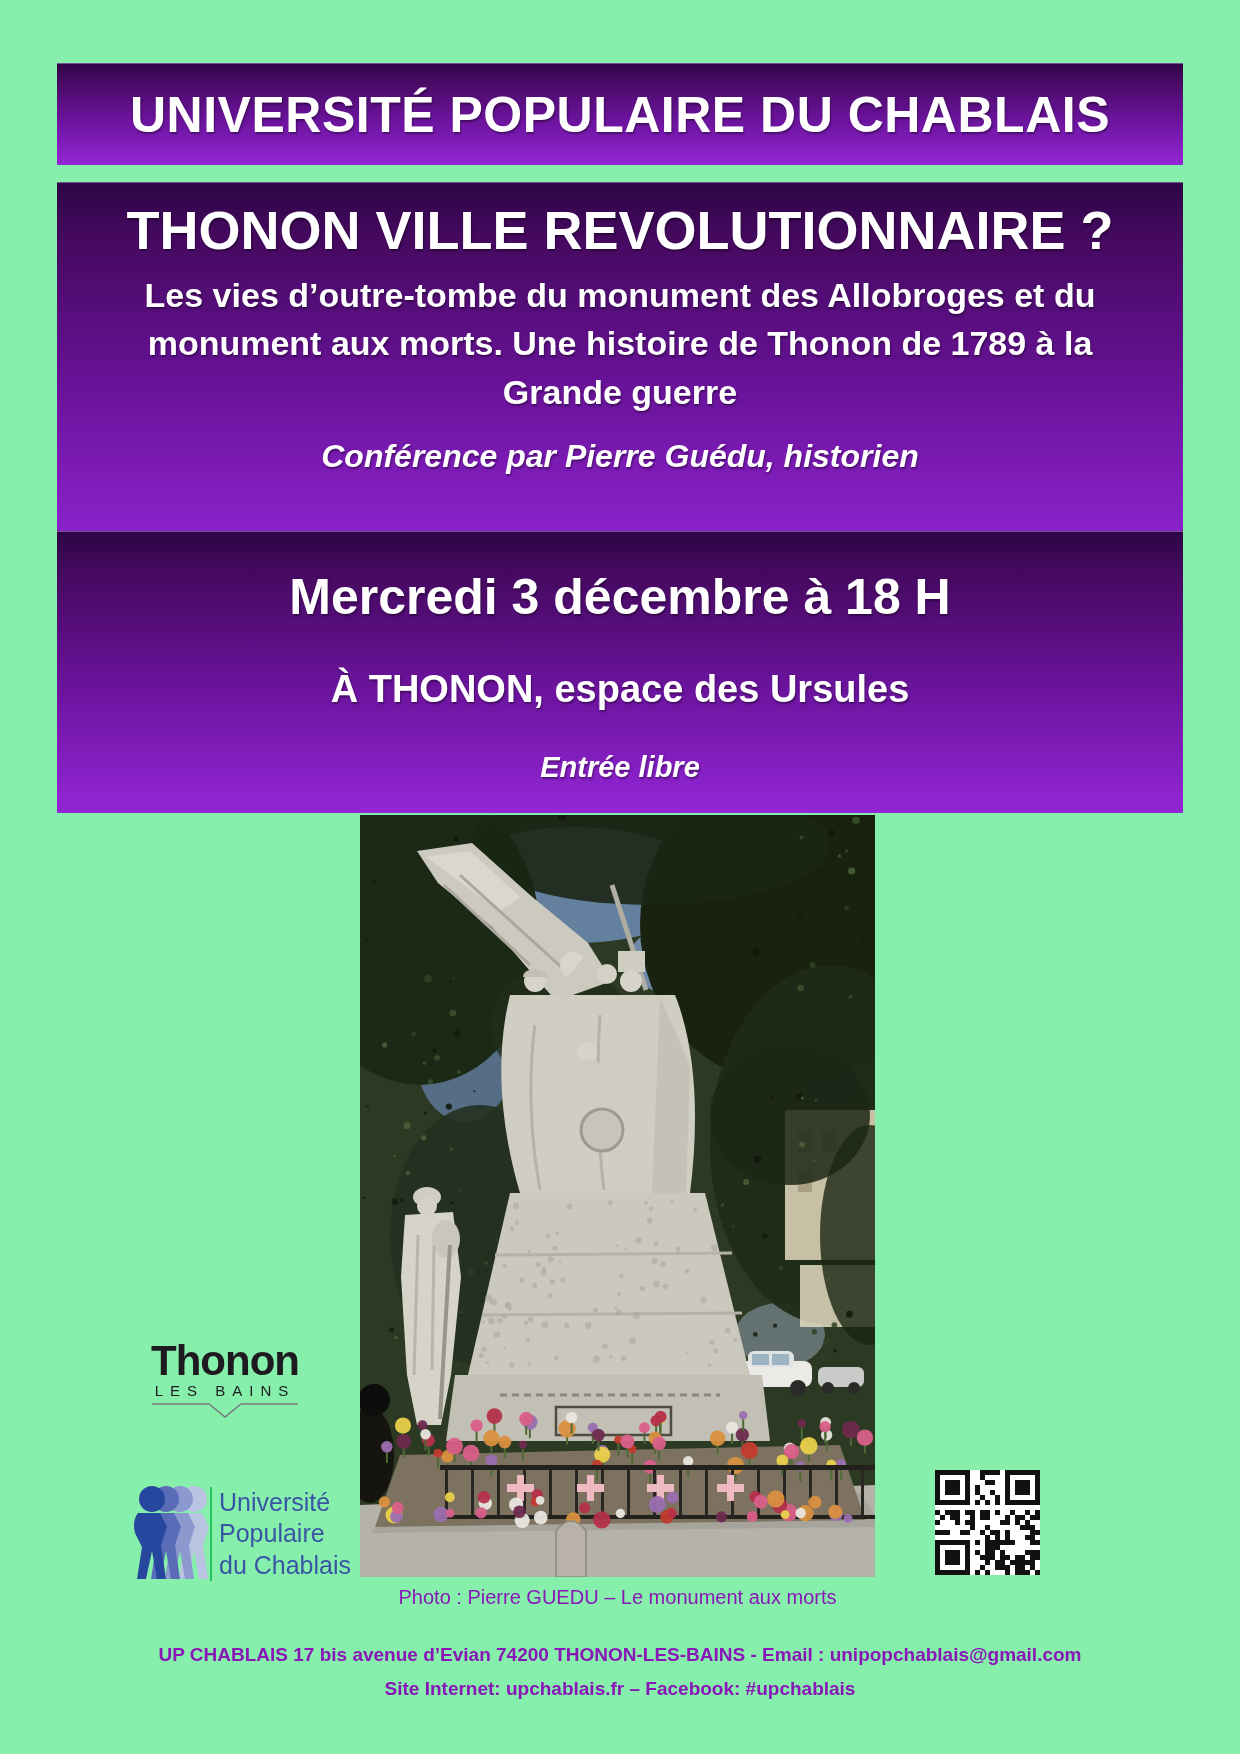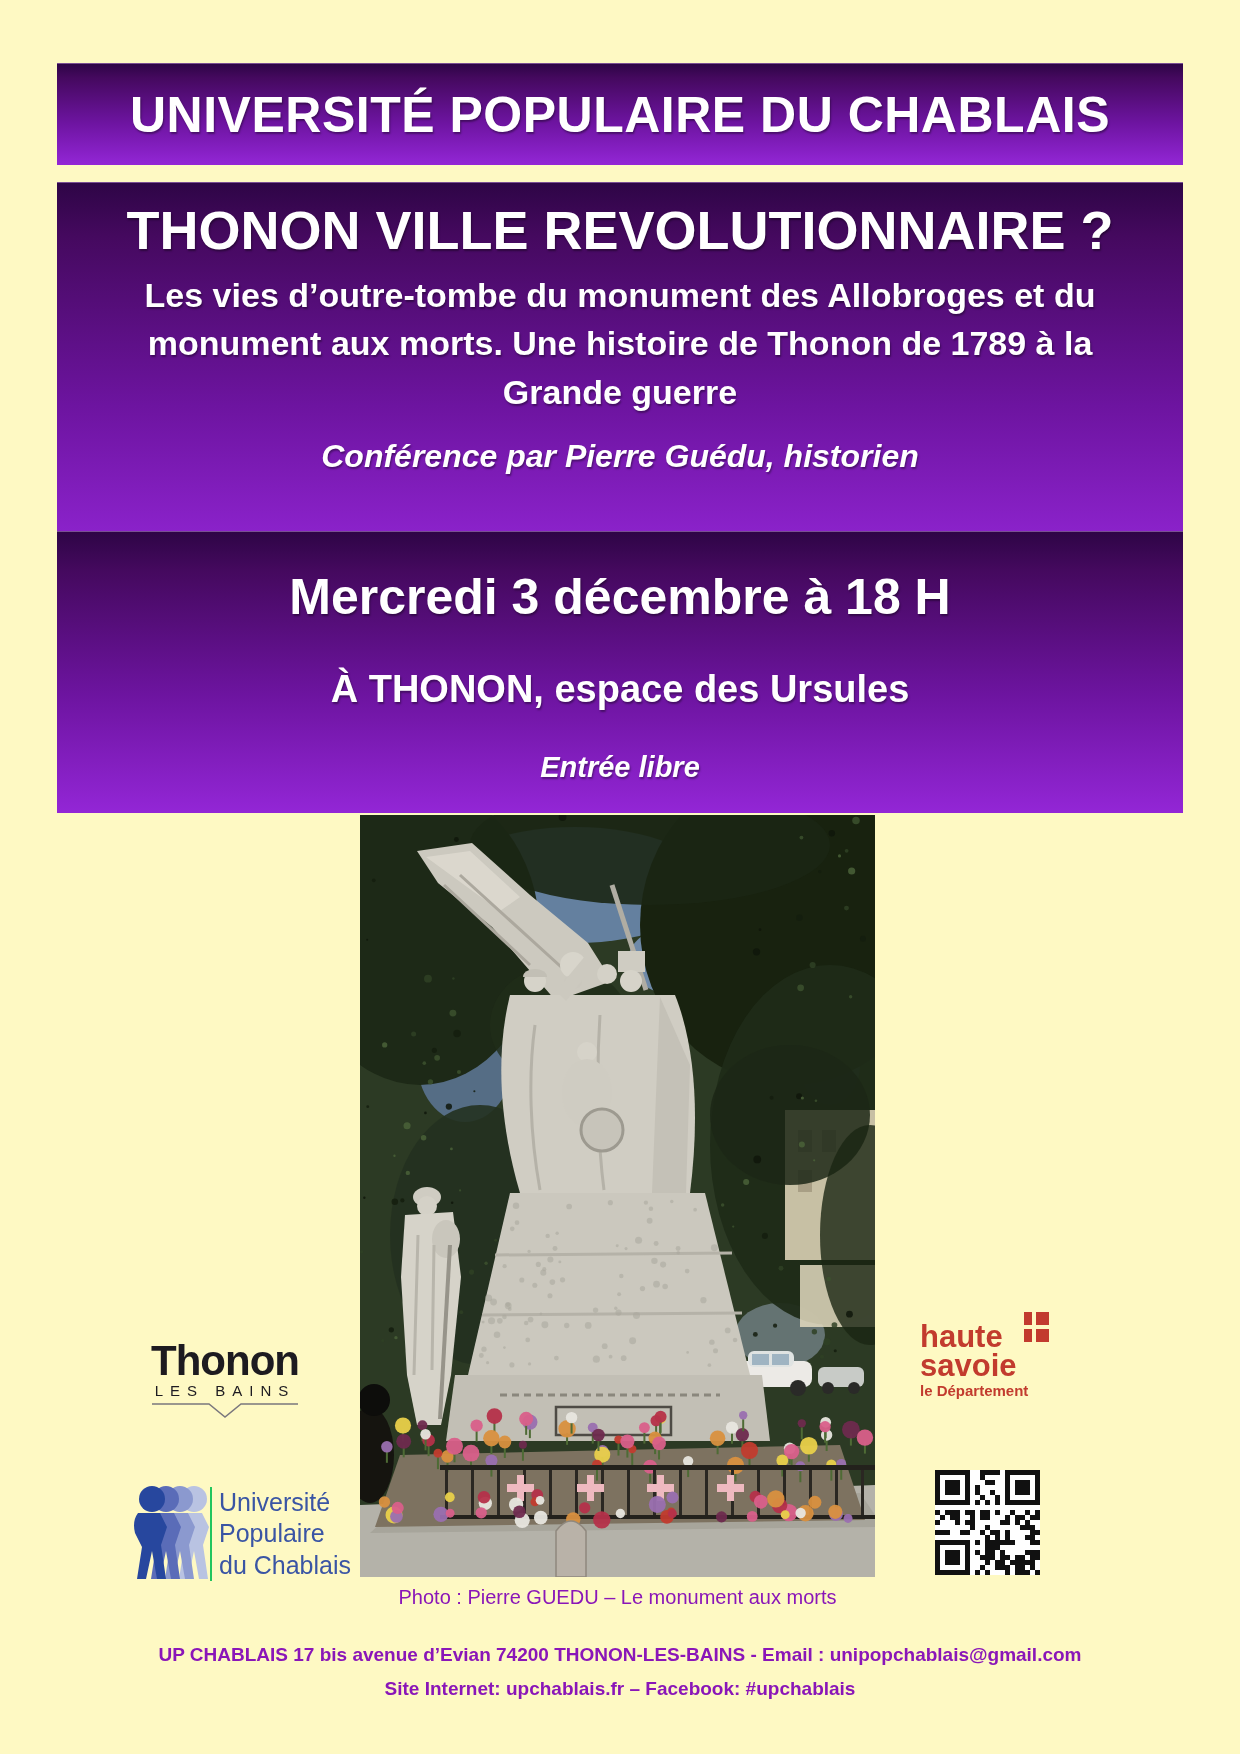--- a/index.html
+++ b/index.html
@@ -1,17 +1,17 @@
 <!DOCTYPE html>
 <html><head>
 <meta charset="utf-8">
 <style>
   html,body{margin:0;padding:0;background:#ffffff;}
   .page{
-    position:relative;width:1240px;height:1754px;background:#fef9c3;
+    position:relative;width:1240px;height:1754px;background:#86efac;
     font-family:"Liberation Sans",sans-serif;overflow:hidden;outline:1px solid #dcdcdc;
   }
   
   .band{
     position:absolute;left:57px;width:1126px;box-sizing:border-box;
     background:linear-gradient(180deg,#2e0546 0%,#45095f 14%,#6d14a0 58%,#9326d6 100%);
     color:#ffffff;text-align:center;
     border-top:1px solid #7a4f93;
   }
   .band *{text-shadow:1px 2px 2px rgba(0,0,0,.38);}
@@ -595,33 +595,20 @@
   <div class="caption">Photo : Pierre GUEDU – Le monument aux morts</div>
 
   <div class="logo-thonon">
     <div class="t1">Thonon</div>
     <div class="t2">LES BAINS</div>
     <svg width="146" height="18">
       <polyline points="0,2 57,2 73,15 89,2 146,2" fill="none" stroke="#7a777d" stroke-width="1.5"></polyline>
     </svg>
   </div>
 
-  <div class="logo-hs">
-    <div class="hs-squares">
-      <span></span>
-        <span></span>
-        <span></span>
-        <span></span>
-    </div>
-    <div class="txt">
-      <div class="h1">haute</div>
-      <div class="h2">savoie</div>
-      <div class="h3">le Département</div>
-    </div>
-  </div>
 
   <div class="logo-up">
     <svg width="82" height="112" viewBox="0 0 82 112">
       <g id="up-figures">
           <g transform="translate(42,0)">
             <circle cx="20" cy="16" r="13" fill="#b9c3e2"></circle>
             <path d="M6,30 Q0,38 3,50 L10,64 5,96 14,96 20,68 25,96 34,96 29,62 35,44 28,30 Z" fill="#b9c3e2"></path>
           </g>
           <g transform="translate(28,0)">
             <circle cx="20" cy="16" r="13" fill="#8b99cf"></circle>

